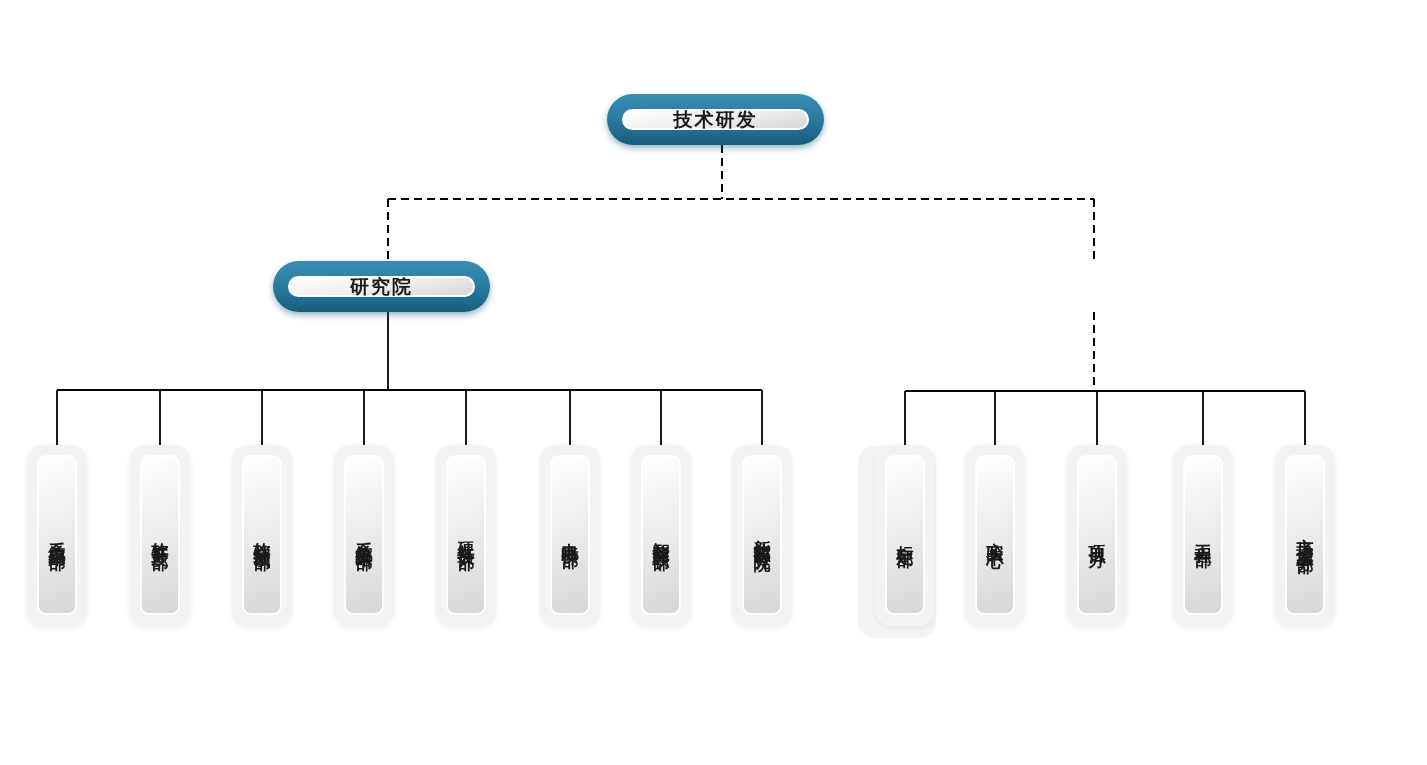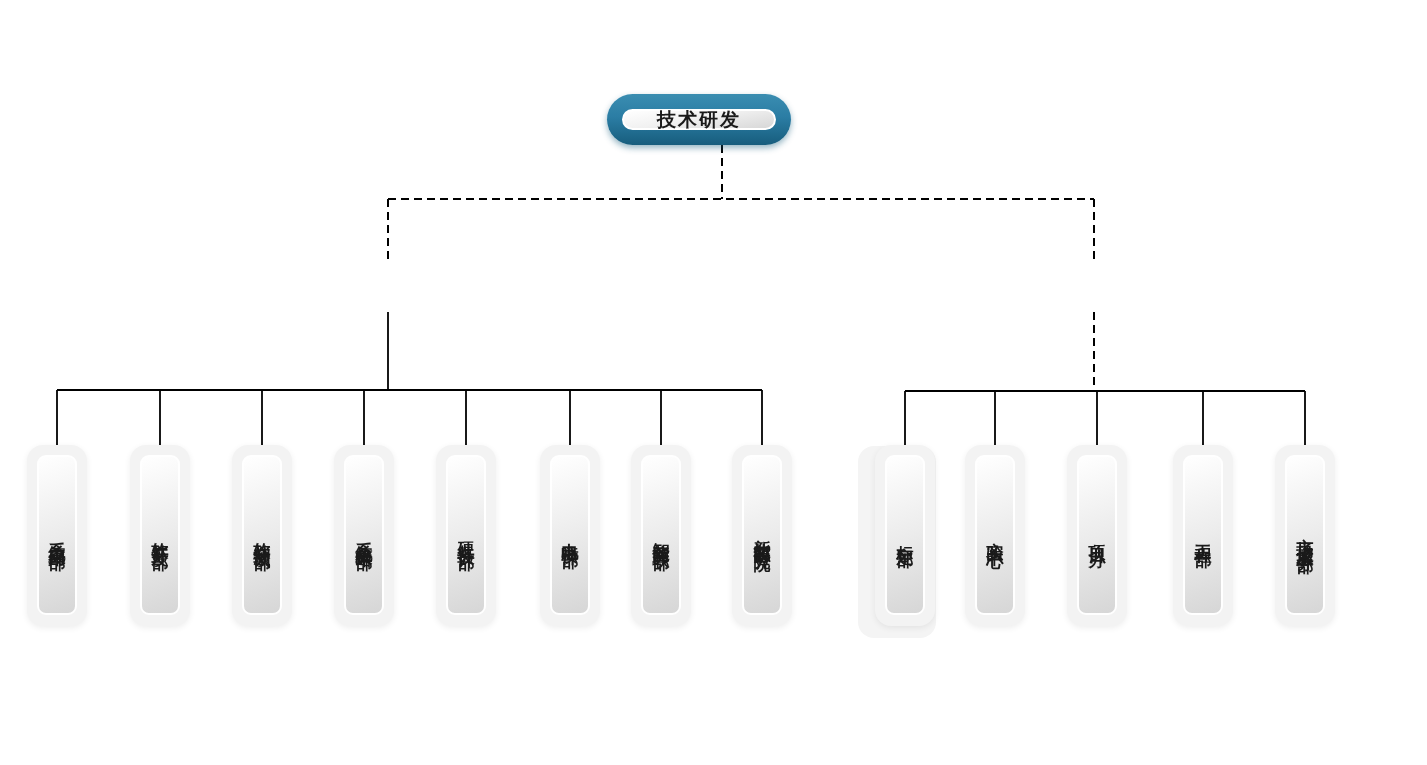--- a/index.html
+++ b/index.html
@@ -10,21 +10,21 @@
     width:1427px; height:765px;
     background:#ffffff;
     overflow:hidden;
   }
   #connectors {
     position:absolute; left:0; top:0; z-index:1;
   }
   
   .pill {
     position:absolute; z-index:3;
-    width:184px; height:51px;
+    width:217px; height:51px;
     border-radius:26px;
     background:linear-gradient(180deg,#3a8db1 0%, #2b7da4 45%, #175d7d 100%);
     padding:15px;
     box-shadow:0 3px 6px rgba(23,93,125,0.45);
   }
   .pill-inner {
     width:100%; height:100%;
     border-radius:22px;
     border:2px solid #ffffff;
     background:linear-gradient(170deg,#ffffff 0%, #f1f1f1 45%, #d7d7d7 100%);
@@ -101,20 +101,25 @@
       <path d="M1305 391 V454"></path>
     </g>
   </svg>
 
   <div class="pill" style="left:607px; top:94px;">
     <div class="pill-inner">
       <span class="pill-label">技术研发</span>
     </div>
   </div>
 
+  <div class="pill" style="left:273px; top:261px;">
+    <div class="pill-inner">
+      <span class="pill-label">研究院</span>
+    </div>
+  </div>
 
 
   <div class="vbox" style="left:34px;">
     <div class="vbox-inner">
       <span class="vbox-label">系统应用部</span>
     </div>
   </div>
   <div class="vbox" style="left:137px;">
     <div class="vbox-inner">
       <span class="vbox-label">软件开发部</span>

